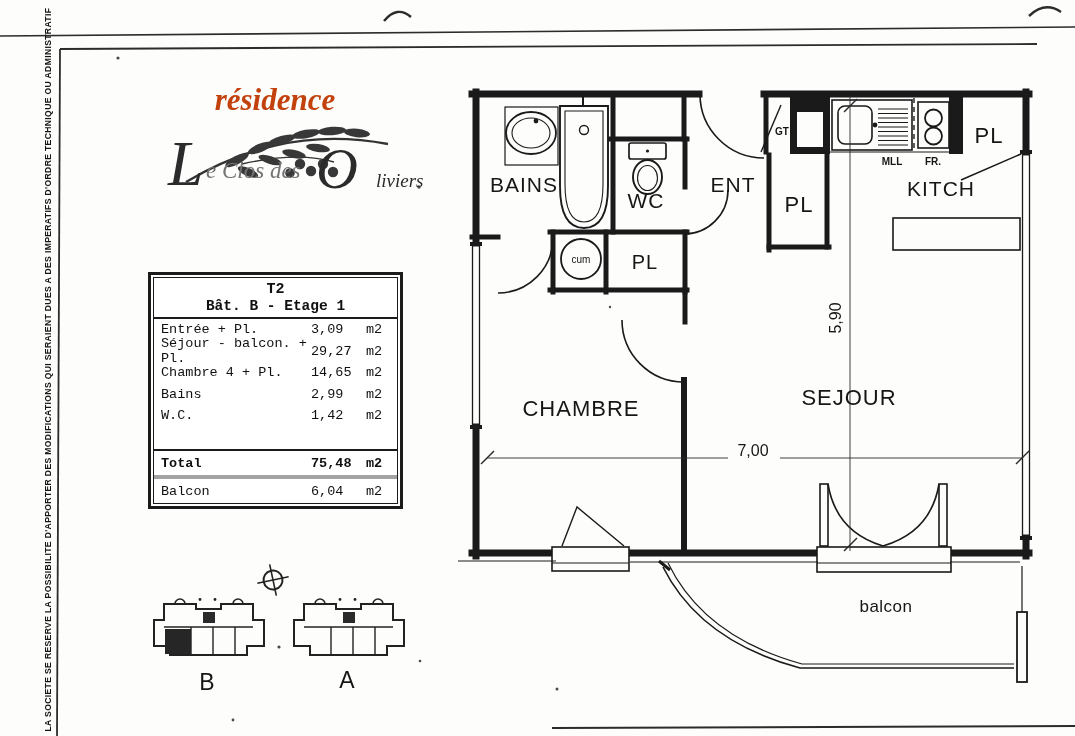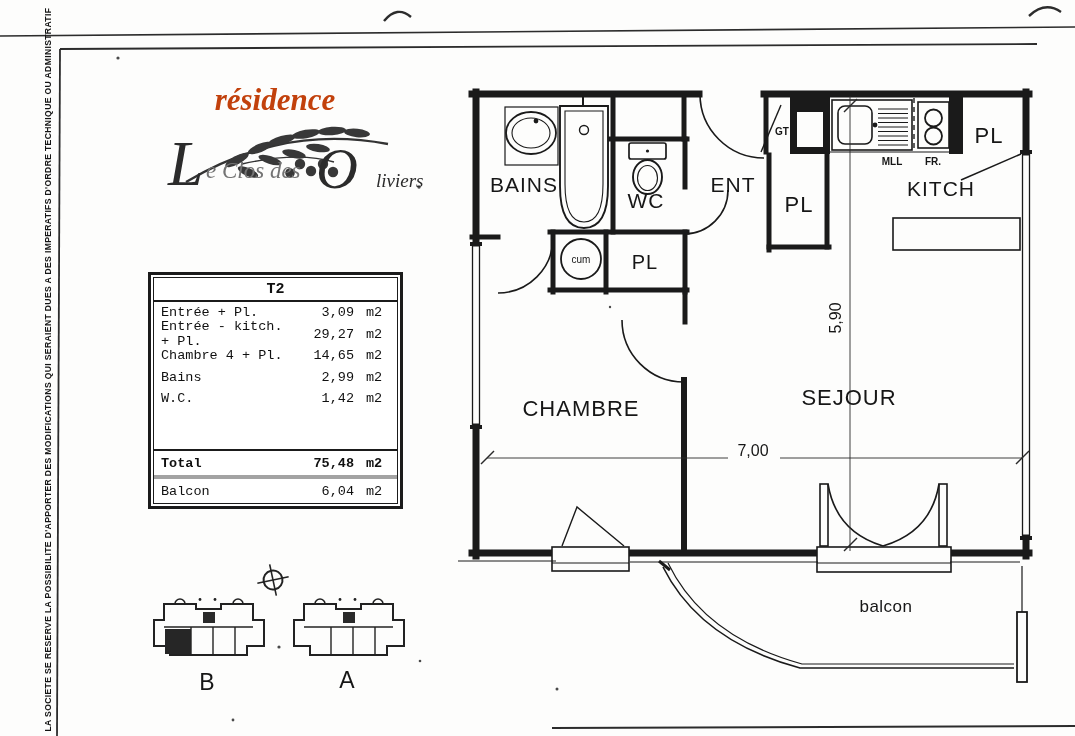--- a/index.html
+++ b/index.html
@@ -26,24 +26,24 @@
     font-style:italic;font-size:19px;color:#2b2b2b;margin-left:20px;}
 
   
   .tbl{position:absolute;left:148px;top:272px;width:255px;height:237px;box-sizing:border-box;
     border:3px solid #1b1b1b;padding:2px;background:#fff;}
   .tbl-in{border:1.6px solid #1b1b1b;height:100%;box-sizing:border-box;display:flex;
     flex-direction:column;font-family:Liberation Mono, monospace;color:#101010;}
   .t-head{text-align:center;padding:3px 0 2px;border-bottom:2px solid #1b1b1b;}
   .t-h1{font-weight:700;font-size:15px;line-height:17px;}
   .t-h2{font-weight:700;font-size:14.5px;line-height:17px;}
-  .t-row{display:flex;align-items:center;height:21.5px;padding:0 7px;font-size:13.5px;flex:none;gap:12px;}
+  .t-row{display:flex;align-items:center;height:21.5px;padding:0 7px;font-size:13.5px;flex:none;}
   .t-lbl{flex:1;}
-  .t-val{width:46px;text-align:right;}
-  .t-unit{width:24px;}
+  .t-val{width:46px;}
+  .t-unit{width:24px;margin-left:9px;}
   .t-spacer{flex:1;}
   .t-total{border-top:2px solid #1b1b1b;border-bottom:4px solid #a3a3a3;font-weight:700;height:24px;}
   .t-balcon{height:24px;}
 </style>
 </head>
 <body>
 
 <div class="page">
 
   <svg style="left:0;top:0" width="1075" height="736" viewBox="0 0 1075 736">
@@ -94,28 +94,29 @@
   </svg>
   <div class="logo-l">L</div>
   <div class="logo-mid">e Clos des</div>
   <div class="logo-o">O</div>
   <div class="logo-end">liviers</div>
 
   <div class="tbl">
     <div class="tbl-in">
       <div class="t-head">
         <div class="t-h1">T2</div>
+        <div class="t-h2">Bât.  B - Etage 1</div>
       </div>
       <div class="t-row">
         <span class="t-lbl">Entrée + Pl.</span>
         <span class="t-val">3,09</span>
         <span class="t-unit">m2</span>
       </div>
       <div class="t-row">
-        <span class="t-lbl">Entrée - kitch. + Pl.</span>
+        <span class="t-lbl">Séjour - balcon. + Pl.</span>
         <span class="t-val">29,27</span>
         <span class="t-unit">m2</span>
       </div>
       <div class="t-row">
         <span class="t-lbl">Chambre 4 + Pl.</span>
         <span class="t-val">14,65</span>
         <span class="t-unit">m2</span>
       </div>
       <div class="t-row">
         <span class="t-lbl">Bains</span>

